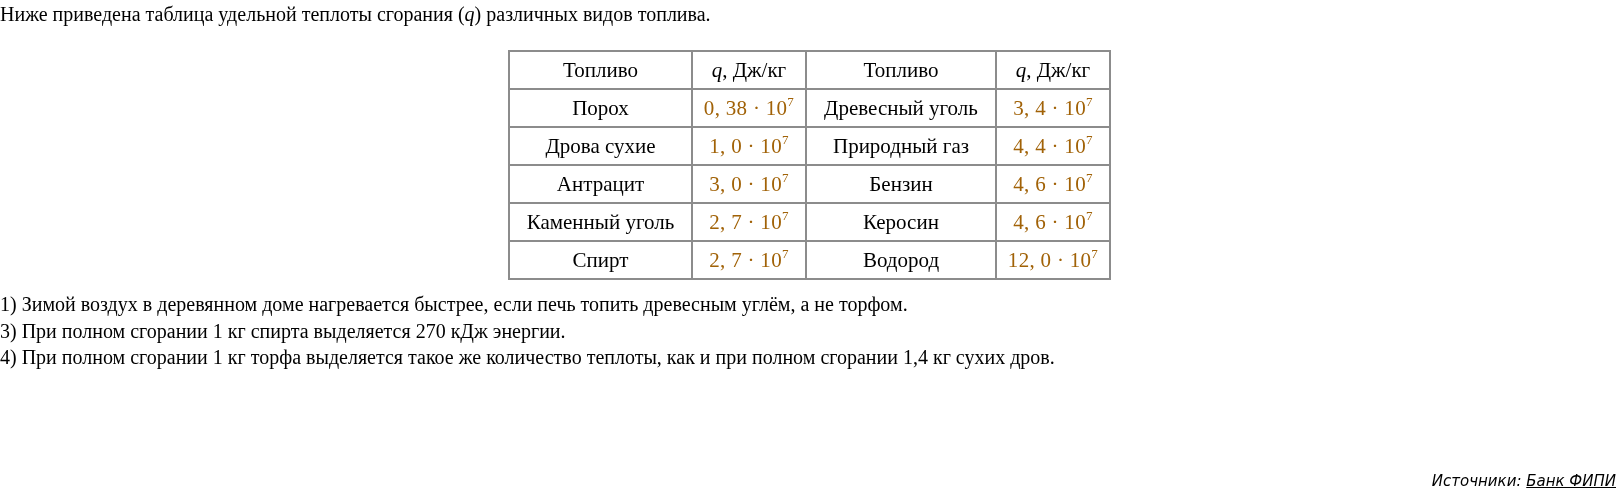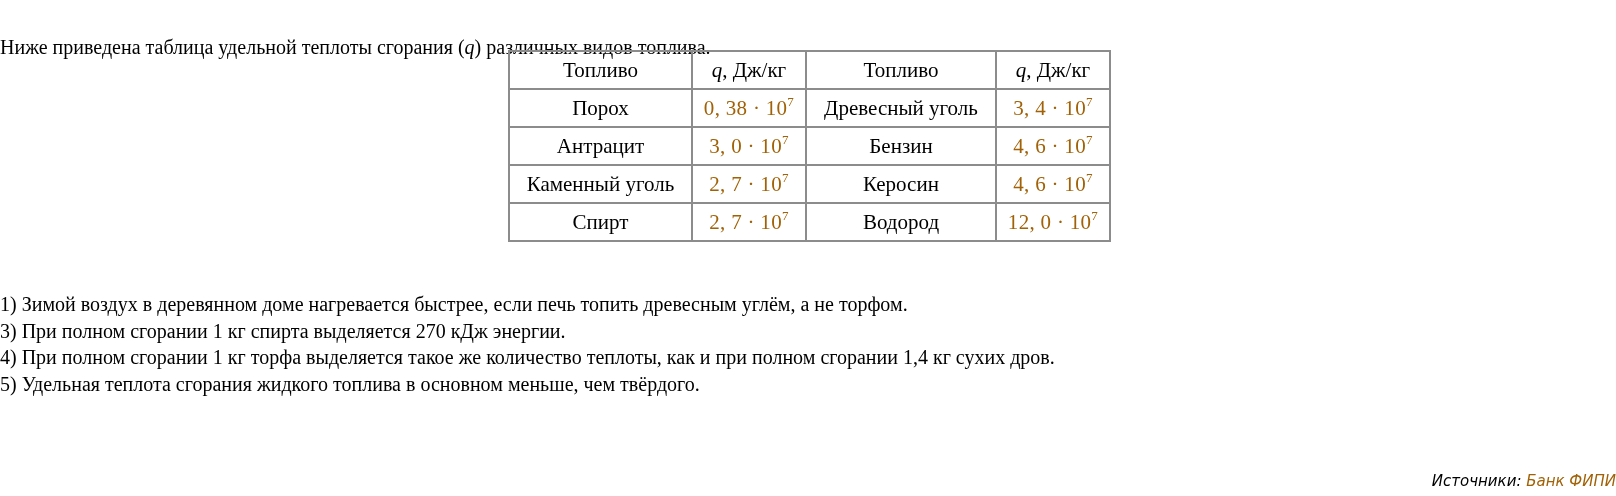--- a/index.html
+++ b/index.html
@@ -15,21 +15,20 @@
       font-family: "Liberation Serif", "DejaVu Serif", serif;
       color: #000000;
       font-size: 20px;
     }
     .intro {
       position: absolute;
       left: 0;
       top: 2px;
       line-height: 24px;
       white-space: nowrap;
-      margin-top: 33px;
     }
     .intro .q { font-style: italic; }
     .fuel-table {
       position: absolute;
       left: 508px;
       top: 50px;
       border-collapse: collapse;
       font-family: "Liberation Serif", "DejaVu Serif", serif;
       font-size: 21px;
     }
@@ -60,21 +59,21 @@
     .source {
       position: absolute;
       right: 0;
       top: 472px;
       font-family: "DejaVu Sans", "Liberation Sans", sans-serif;
       font-style: italic;
       font-size: 15px;
       white-space: nowrap;
     }
     .source .label { color: #000; }
-    .source .link { color: #a16207; }
+    .source .link { color: #000000; text-decoration: underline; }
   </style>
 </head>
 <body>
 
 <div class="intro"><span>Ниже приведена таблица удельной теплоты сгорания (</span><span class="q">q</span><span>) различных видов топлива.</span></div>
 
 <table class="fuel-table">
   <thead>
     <tr>
       <th class="c1">Топливо</th>
@@ -82,20 +81,26 @@
       <th class="c3">Топливо</th>
       <th class="c4"><span class="qsym">q</span><span>, Дж/кг</span></th>
     </tr>
   </thead>
   <tbody>
     <tr>
       <td>Порох</td>
       <td class="val"><span>0, 38 · 10</span><sup>7</sup></td>
       <td>Древесный уголь</td>
       <td class="val"><span>3, 4 · 10</span><sup>7</sup></td>
+    </tr>
+    <tr>
+      <td>Дрова сухие</td>
+      <td class="val"><span>1, 0 · 10</span><sup>7</sup></td>
+      <td>Природный газ</td>
+      <td class="val"><span>4, 4 · 10</span><sup>7</sup></td>
     </tr>
     <tr>
       <td>Антрацит</td>
       <td class="val"><span>3, 0 · 10</span><sup>7</sup></td>
       <td>Бензин</td>
       <td class="val"><span>4, 6 · 10</span><sup>7</sup></td>
     </tr>
     <tr>
       <td>Каменный уголь</td>
       <td class="val"><span>2, 7 · 10</span><sup>7</sup></td>
@@ -108,19 +113,18 @@
       <td>Водород</td>
       <td class="val"><span>12, 0 · 10</span><sup>7</sup></td>
     </tr>
   </tbody>
 </table>
 
 <div class="task">
   <div>1) Зимой воздух в деревянном доме нагревается быстрее, если печь топить древесным углём, а не торфом.</div>
   <div>3) При полном сгорании 1 кг спирта выделяется 270 кДж энергии.</div>
   <div>4) При полном сгорании 1 кг торфа выделяется такое же количество теплоты, как и при полном сгорании 1,4 кг сухих дров.</div>
-  <div>5) Удельная теплота сгорания жидкого топлива в основном меньше, чем твёрдого.</div>
 </div>
 
 <div class="source">
   <span class="label">Источники:</span>
   <span class="link">Банк ФИПИ</span>
 </div>
 
 </body></html>

